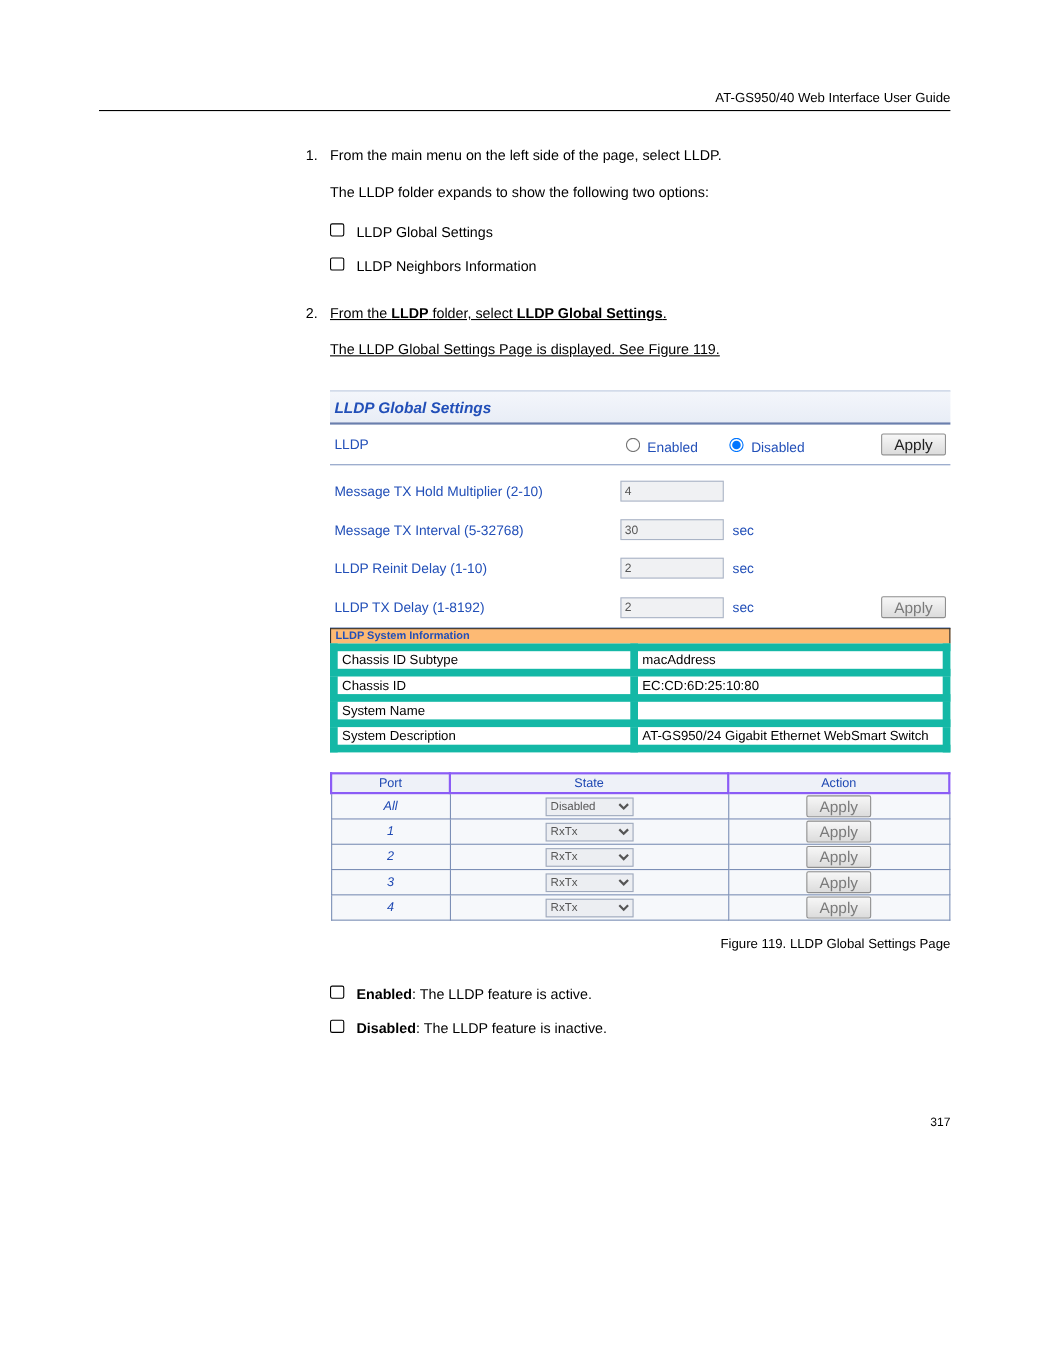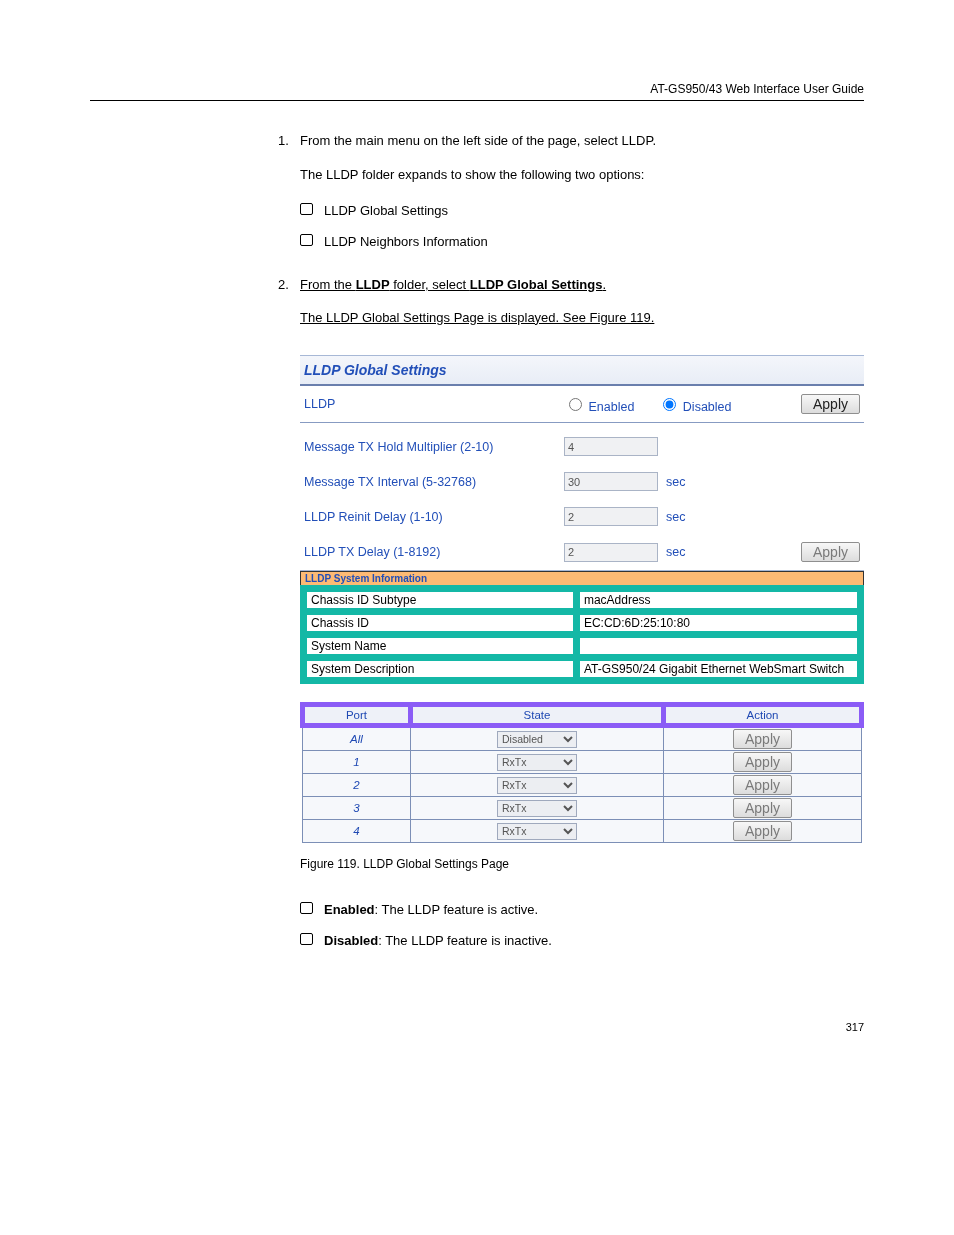--- a/index.html
+++ b/index.html
@@ -143,61 +143,61 @@
   .port-table {
     width: 100%;
     border-collapse: collapse;
     font-size: 11.5px;
     margin-top: 18px;
   }
   .port-table th {
     color: #1f49b3;
     text-align: center;
     font-weight: normal;
-    border: 5px solid #8b5cf6;
+    border: 2px solid #8b5cf6;
     background: #eef1f8;
     padding: 2px;
   }
   .port-table td {
     border: 1px solid #7c8fb6;
     text-align: center;
     padding: 1px;
     background: #f6f8fb;
   }
   .port-table td:first-child { color: #1f49b3; width: 105px; font-style: italic; }
   .port-table td:nth-child(2) { width: 250px; }
   select.mini {
     font-size: 10.5px;
     width: 80px;
     height: 17px;
     background: #eceef2;
     border: 1px solid #9fa9bd;
     color: #555;
   }
   .fig-caption {
-    text-align: left;
+    text-align: right;
     font-size: 12px;
     margin: 14px 0 30px 0;
   }
   .para {
     margin: 18px 0 12px 0;
     line-height: 1.45;
     text-decoration: underline;
   }
   .page-num {
     text-align: right;
     font-size: 11px;
     margin-top: 70px;
   }
 </style>
 </head>
 <body>
 
 <div class="page-header-line">
-  <span class="page-header-right">AT-GS950/43 Web Interface User Guide</span>
+  <span class="page-header-right">AT-GS950/40 Web Interface User Guide</span>
 </div>
 
 <div class="content">
 
   <div class="step-intro">
     <span class="step-num">1.</span><span>From the main menu on the left side of the page, select LLDP.</span>
     <div style="margin-top:14px">The LLDP folder expands to show the following two options:</div>
   </div>
 
   <ul class="bullet-list">

